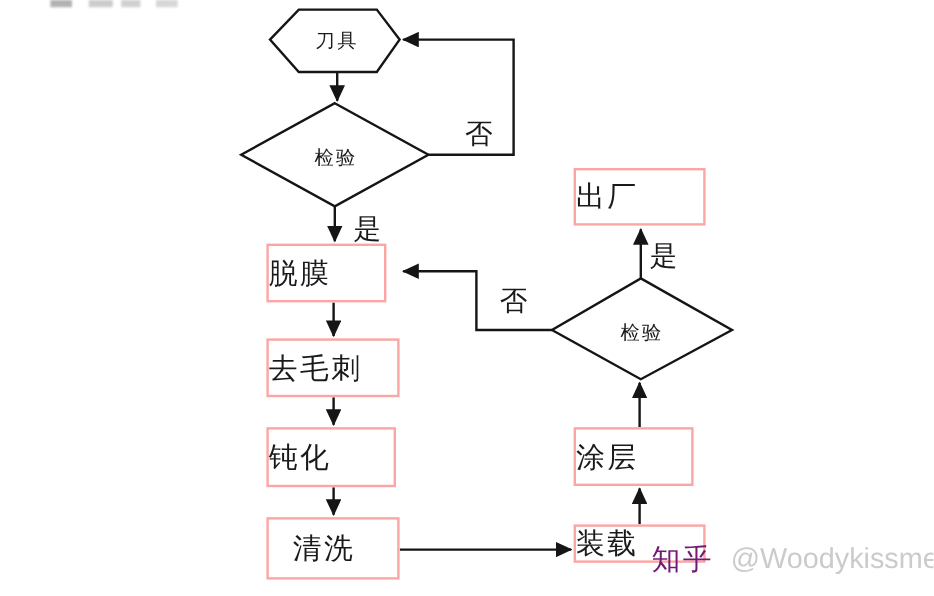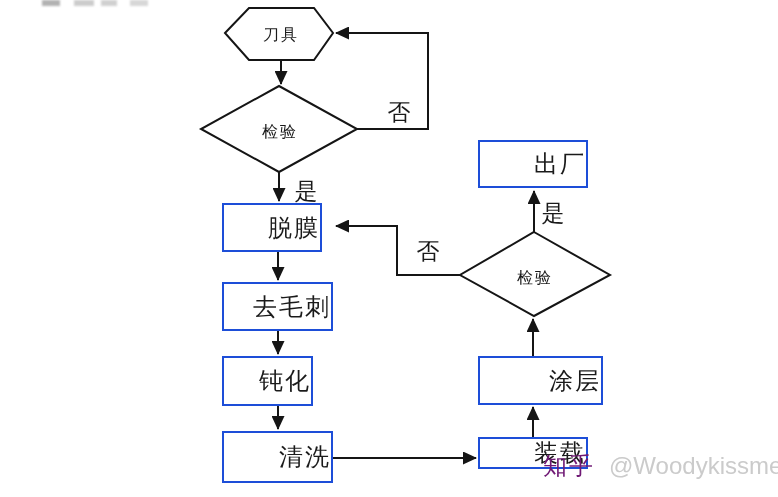--- a/index.html
+++ b/index.html
@@ -8,25 +8,25 @@
     width: 778px;
     height: 497px;
     background: #ffffff;
     overflow: hidden;
     font-family: "Liberation Serif", "DejaVu Serif", serif;
     color: #1a1a1a;
   }
   .canvas svg { position: absolute; left: 0; top: 0; }
   .node-box {
     position: absolute;
-    border: 2px solid #1d4ed8;
+    border: 2px solid #fca5a5;
     background: #ffffff;
     display: flex;
     align-items: center;
-    justify-content: flex-end;
+    justify-content: flex-start;
     font-size: 24px;
     letter-spacing: 2px;
     box-sizing: border-box;
     z-index: 2;
   }
   .shape-label {
     position: absolute;
     transform: translate(-50%, -50%);
     font-size: 16px;
     letter-spacing: 2px;
@@ -104,30 +104,30 @@
   <div class="shape-label" style="left:281px; top:35px;">刀具</div>
   <div class="shape-label" style="left:280px; top:132px;">检验</div>
   <div class="shape-label" style="left:535px; top:278px;">检验</div>
 
   <div class="node-box" style="left:222px; top:203px; width:100px; height:49px;">
     <span>脱膜</span>
   </div>
   <div class="node-box" style="left:222px; top:282px; width:111px; height:49px;">
     <span>去毛刺</span>
   </div>
-  <div class="node-box" style="left:222px; top:356px; width:91px; height:50px;">
+  <div class="node-box" style="left:222px; top:356px; width:108px; height:50px;">
     <span>钝化</span>
   </div>
-  <div class="node-box" style="left:222px; top:431px; width:111px; height:52px;">
+  <div class="node-box" style="left:222px; top:431px; width:111px; height:52px;padding-left:20px;">
     <span>清洗</span>
   </div>
   <div class="node-box" style="left:478px; top:140px; width:110px; height:48px;">
     <span>出厂</span>
   </div>
-  <div class="node-box" style="left:478px; top:356px; width:125px; height:49px;">
+  <div class="node-box" style="left:478px; top:356px; width:100px; height:49px;">
     <span>涂层</span>
   </div>
   <div class="node-box" style="left:478px; top:437px; width:110px; height:32px;">
     <span>装载</span>
   </div>
 
   <div class="edge-label" style="left:399px; top:112px;">否</div>
   <div class="edge-label" style="left:306px; top:191px;">是</div>
   <div class="edge-label" style="left:428px; top:251px;">否</div>
   <div class="edge-label" style="left:553px; top:213px;">是</div>

